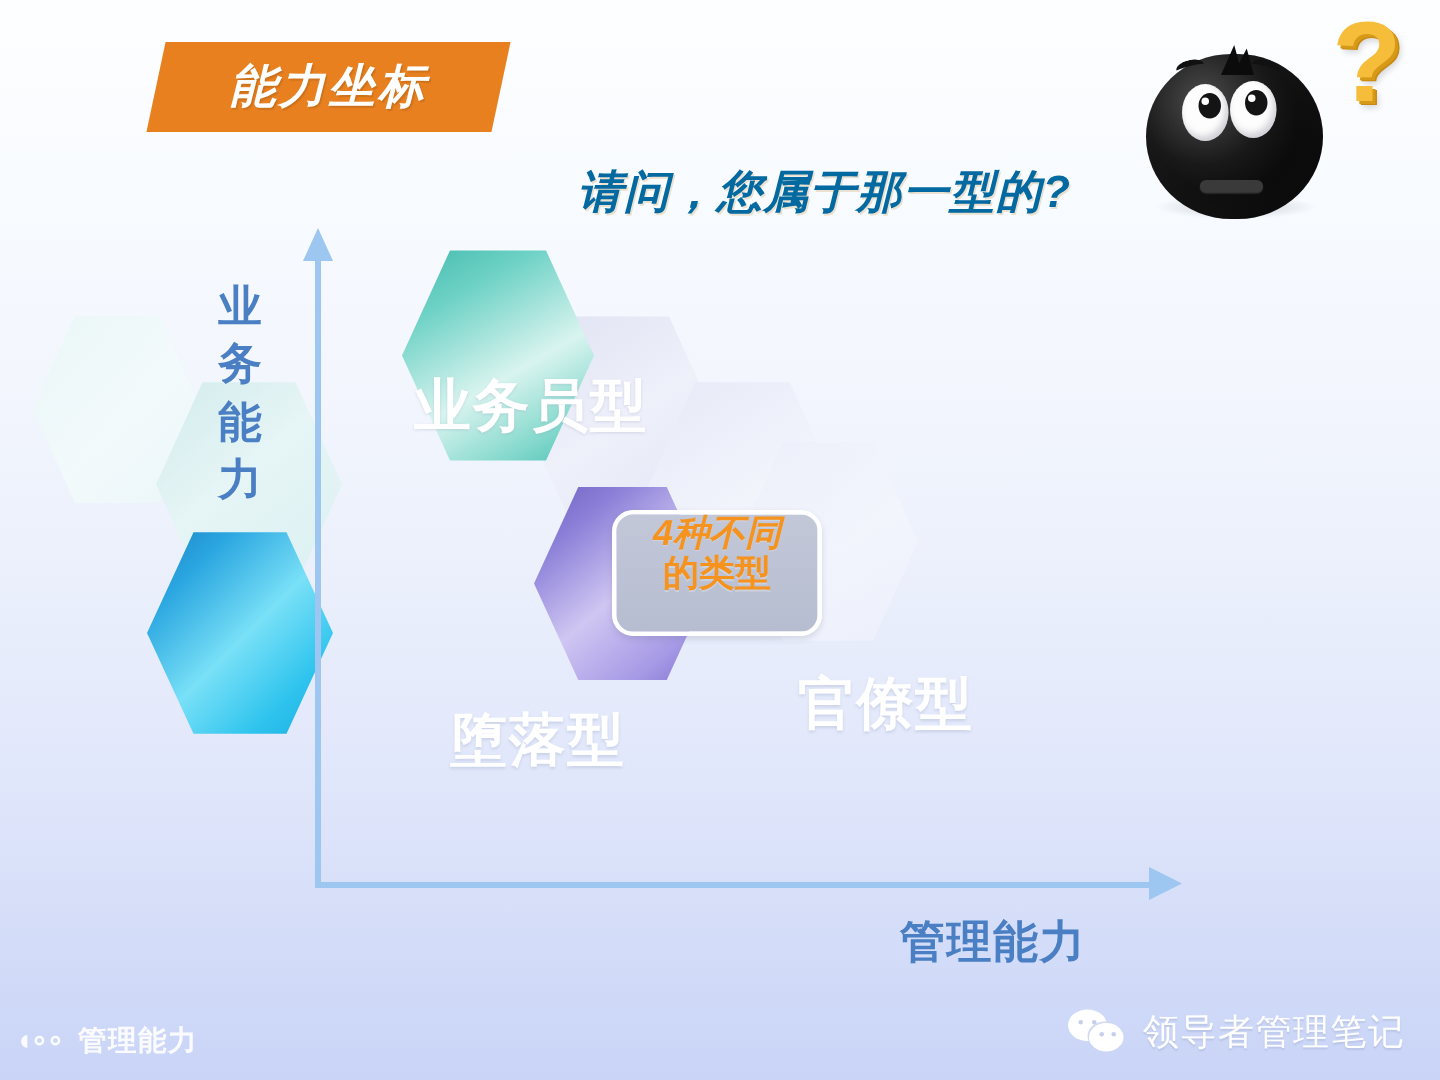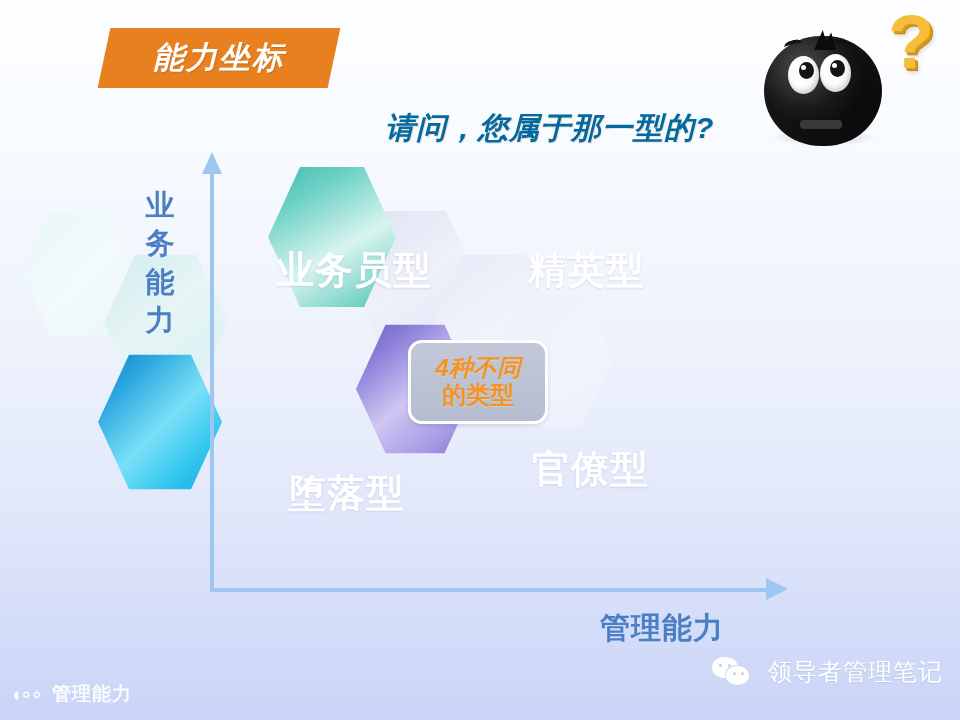--- a/index.html
+++ b/index.html
@@ -151,29 +151,29 @@
   }
 
   
   .qlabel{
     position:absolute; color:#ffffff; font-size:38px; font-weight:bold;
     letter-spacing:1px; white-space:nowrap;
     text-shadow:0 1px 2px rgba(140,150,185,.28);
   }
   .q-tl{ left:276px; top:245px;text-align:center; }
   .q-tr{ left:528px; top:245px; }
-  .q-bl{ left:288px; top:468px; }
+  .q-bl{ left:300px; top:468px; }
   .q-br{ left:532px; top:444px; }
 
   
   .callout{
     position:absolute; left:408px; top:340px; width:140px; height:84px;
     background:linear-gradient(180deg,#c2c8d8 0%,#b6bdd0 100%);
     border:3px solid #ffffff; border-radius:14px;
-    display:flex; flex-direction:column; align-items:center; justify-content:center;
+    display:flex; flex-direction:column; align-items:center; justify-content:flex-start;
     box-shadow:0 2px 4px rgba(90,100,130,.2);
   }
   .callout span{
     color:#f5931e; font-size:24px; font-weight:bold; line-height:1.12;
     white-space:nowrap; text-shadow:0 1px 0 rgba(255,255,255,.25);
   }
   .callout .l1{ font-style:italic; }
 
   
   .wm-left{
@@ -182,22 +182,22 @@
     opacity:.92;
   }
   .wm-left .logo{
     position:relative; width:34px; height:22px;
     color:#ffffff; font-size:20px; font-weight:bold; line-height:22px;
     letter-spacing:-2px;
   }
   .wm-left .txt{ color:#ffffff; font-size:19px; font-weight:bold; letter-spacing:1px; }
 
   .wm-right{
-    position:absolute; left:712px; top:656px;
-    display:flex; align-items:center; gap:16px;
+    position:absolute; left:712px; top:672px;
+    display:flex; align-items:center; gap:10px;
   }
   .wechat{ position:relative; width:40px; height:30px; }
   .wechat .bub{ position:absolute; border-radius:50%; background:#ffffff; }
   .wechat .b1{ left:0; top:0; width:26px; height:21px; }
   .wechat .b2{ left:14px; top:9px; width:23px; height:19px;
                box-shadow:-1px -1px 0 rgba(205,215,240,.9); }
   .wechat .d{ position:absolute; width:3px; height:3px; border-radius:50%; background:#c5d0ee; }
   .wechat .d1{ left:7px; top:7px; }
   .wechat .d2{ left:16px; top:7px; }
   .wechat .d3{ left:21px; top:15px; }
@@ -227,21 +227,20 @@
   <div class="label-y">
     <span>业</span>
     <span>务</span>
     <span>能</span>
     <span>力</span>
   </div>
 
   <div class="label-x">管理能力</div>
 
   <div class="qlabel q-tl">业务员型</div>
-  <div class="qlabel q-tr">精英型</div>
   <div class="qlabel q-bl">堕落型</div>
   <div class="qlabel q-br">官僚型</div>
 
   <div class="callout">
     <span class="l1">4种不同</span>
     <span class="l2">的类型</span>
   </div>
 
   <div class="title-banner">
     <div class="txt">能力坐标</div>

